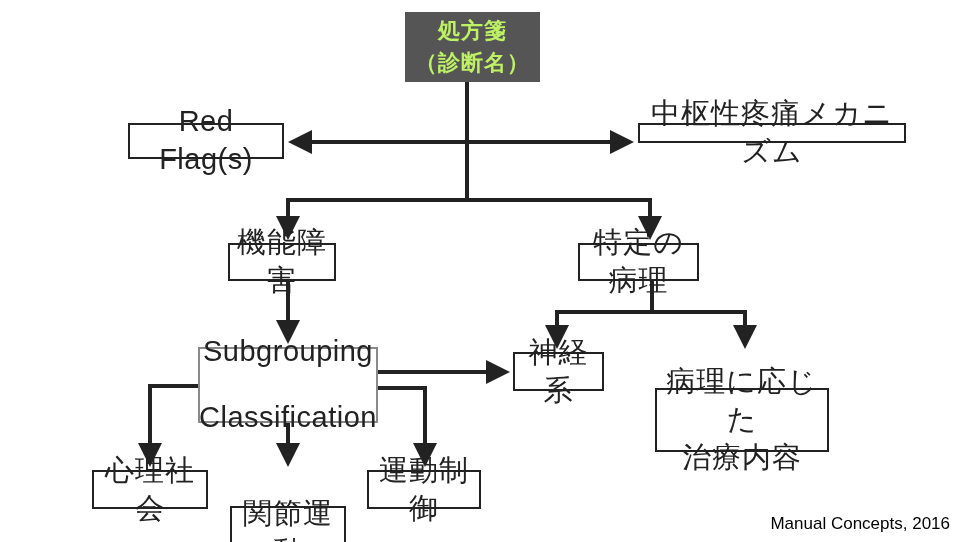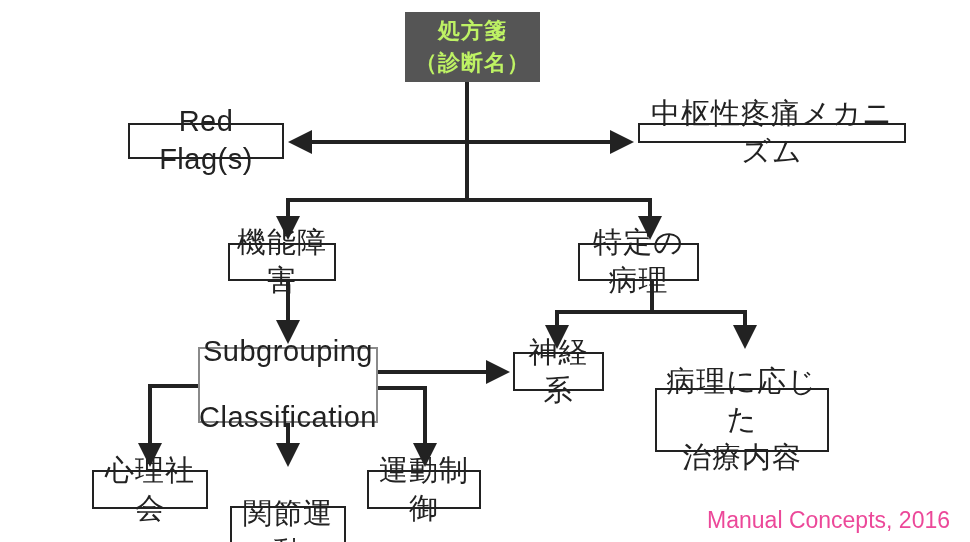--- a/index.html
+++ b/index.html
@@ -6,21 +6,21 @@
   body { width: 970px; height: 542px; position: relative; overflow: hidden;
          font-family: "DejaVu Sans", "Liberation Sans", sans-serif; color: #222; }
   .node { position: absolute; box-sizing: border-box; border: 2.5px solid #222;
           background: #fff; display: flex; flex-direction: column;
           align-items: center; justify-content: center; text-align: center;
           font-size: 29px; line-height: 1.3; letter-spacing: 1px; }
   .node.root { background: #555555; color: #bef264; border: none; font-weight: bold; font-size: 22px; line-height: 1.45; text-align: right; }
   .node.gray { border-color: #8a8a8a; }
   .node.latin { font-family: "Liberation Sans", sans-serif; letter-spacing: 0.5px; }
   svg.edges { position: absolute; left: 0; top: 0; }
-  .credit { position: absolute; right: 20px; bottom: 8px; font-family: "Liberation Sans", sans-serif; font-size: 23px; color: #ec4899; }
+  .credit { position: absolute; right: 20px; bottom: 8px; font-family: "Liberation Sans", sans-serif; font-size: 17px; color: #000000; }
 </style>
 </head>
 <body>
 
 <svg class="edges" width="970" height="542">
   <defs>
     <marker id="ah" markerWidth="6" markerHeight="6" refX="5" refY="3" orient="auto" markerUnits="strokeWidth">
       <path d="M0,0 L6,3 L0,6 Z" fill="#222"></path>
     </marker>
   </defs>

